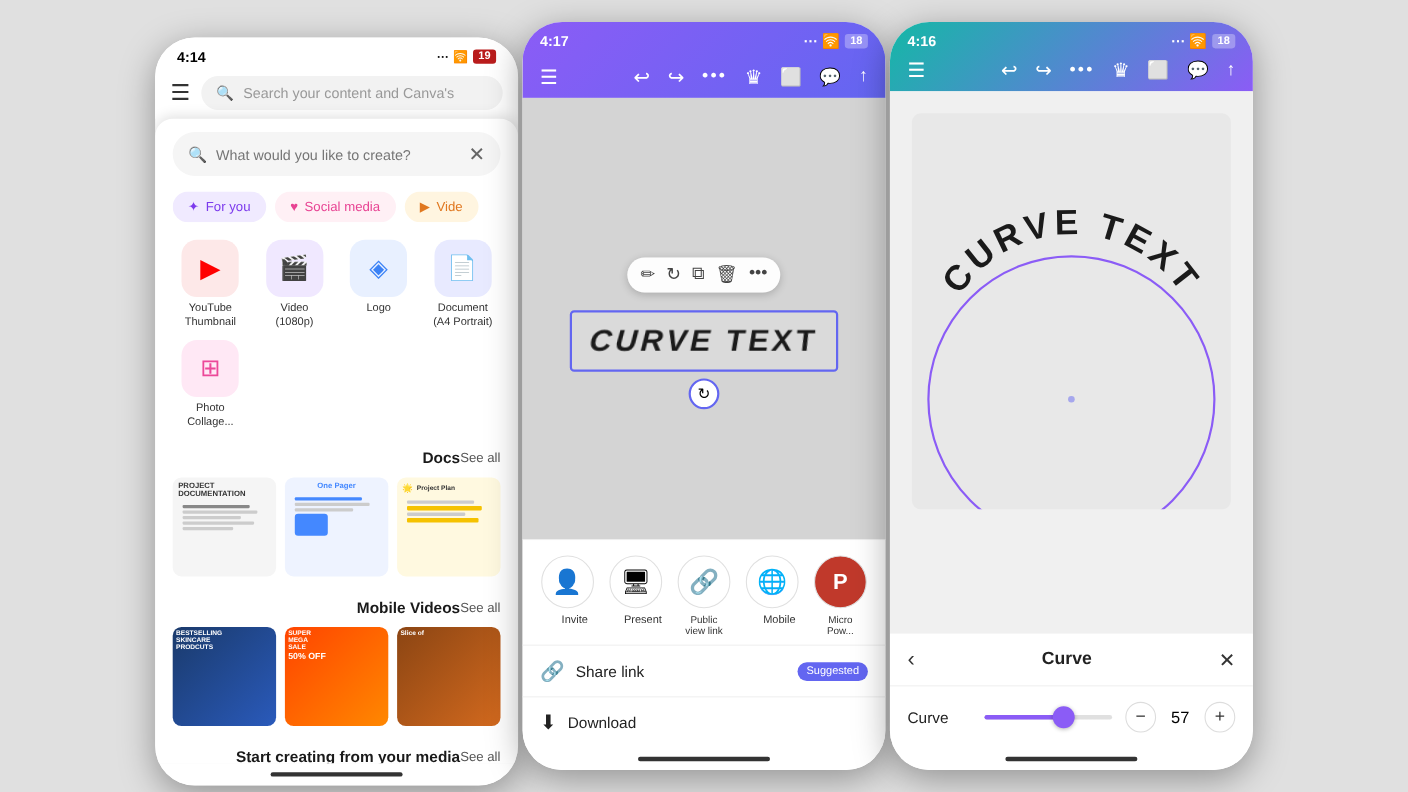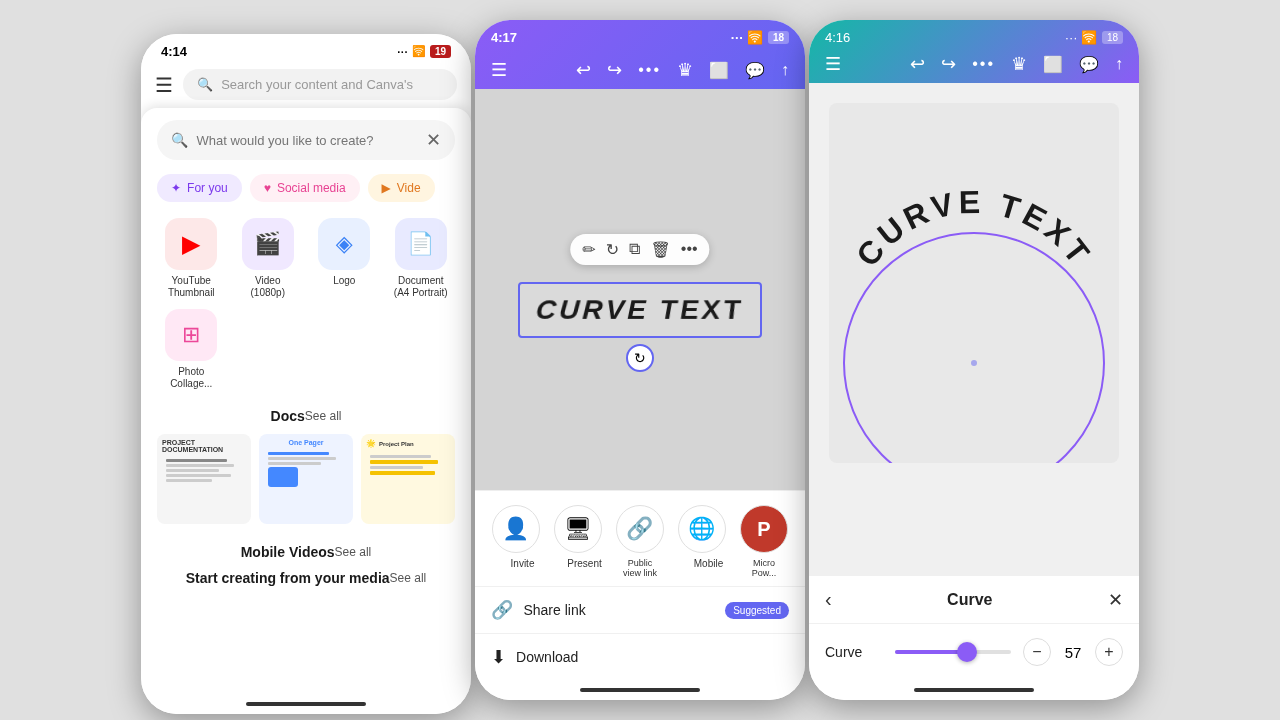--- a/index.html
+++ b/index.html
@@ -143,21 +143,21 @@
       line-height: 1.2;
     }
     .ti-red { background: #fde8e8; }
     .ti-purple { background: #f0e8ff; }
     .ti-blue { background: #e8f0ff; }
     .ti-darkblue { background: #e8eaff; }
     .ti-pink { background: #ffe8f5; }
 
     .section-header {
       display: flex;
-      justify-content: center;
+      justify-content: flex-end;
       align-items: center;
       margin-bottom: 10px;
     }
     .section-title { font-size: 14px; font-weight: 700; color: #1a1a1a; }
     .see-all { font-size: 12px; color: #555; cursor: pointer; }
 
     .doc-grid {
       display: grid;
       grid-template-columns: repeat(3, 1fr);
       gap: 8px;
@@ -574,20 +574,31 @@
             <div class="doc-line doc-line-yellow" style="width:85%;height:4px;"></div>
           </div>
         </div>
       </div>
     </div>
 
     <div class="section-header">
       <span class="section-title">Mobile Videos</span>
       <span class="see-all">See all</span>
     </div>
+    <div class="doc-grid">
+      <div class="doc-thumb media-skincare">
+        <div class="media-text">BESTSELLING<br>SKINCARE<br>PRODCUTS</div>
+      </div>
+      <div class="doc-thumb media-sale">
+        <div class="media-text">SUPER<br>MEGA<br>SALE<br><span style="font-size:8px;">50% OFF</span></div>
+      </div>
+      <div class="doc-thumb media-pizza">
+        <div class="media-text">Slice of</div>
+      </div>
+    </div>
 
     <div class="section-header">
       <span class="section-title">Start creating from your media</span>
       <span class="see-all">See all</span>
     </div>
 
   </div>
 
   <div class="home-indicator">
     <div class="home-bar"></div>
@@ -685,21 +696,21 @@
   </div>
 
   <div class="home-indicator">
     <div class="home-bar"></div>
   </div>
 </div>
 
 <div class="phone-frame phone3">
 
   <div style="background:linear-gradient(135deg,#14b8a6,#8b5cf6);padding:10px 16px 8px;">
-    <div style="display:flex;justify-content:space-between;align-items:center;color:#fff;font-size:13px;font-weight:400;margin-bottom:8px;">
+    <div style="display:flex;justify-content:space-between;align-items:center;color:#fff;font-size:13px;font-weight:700;margin-bottom:8px;">
       <span>4:16</span>
       <div style="display:flex;align-items:center;gap:4px;">
         <span>···</span>
         <span>🛜</span>
         <span style="background:rgba(255,255,255,0.3);color:#fff;font-size:10px;padding:1px 5px;border-radius:3px;">18</span>
       </div>
     </div>
     <div style="display:flex;justify-content:space-between;align-items:center;color:#fff;">
       <span style="font-size:18px;">☰</span>
       <div style="display:flex;gap:16px;align-items:center;">

